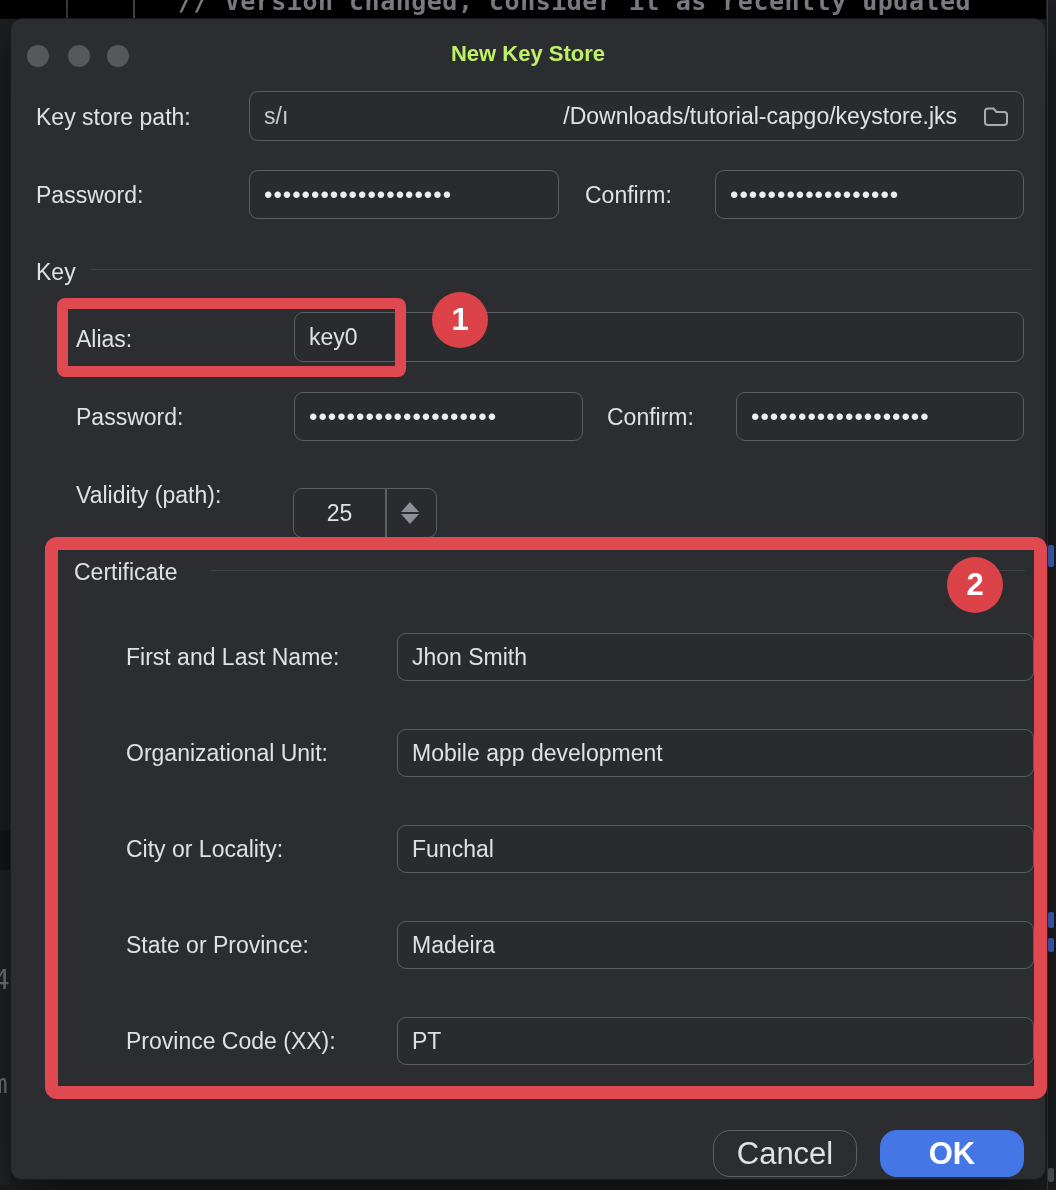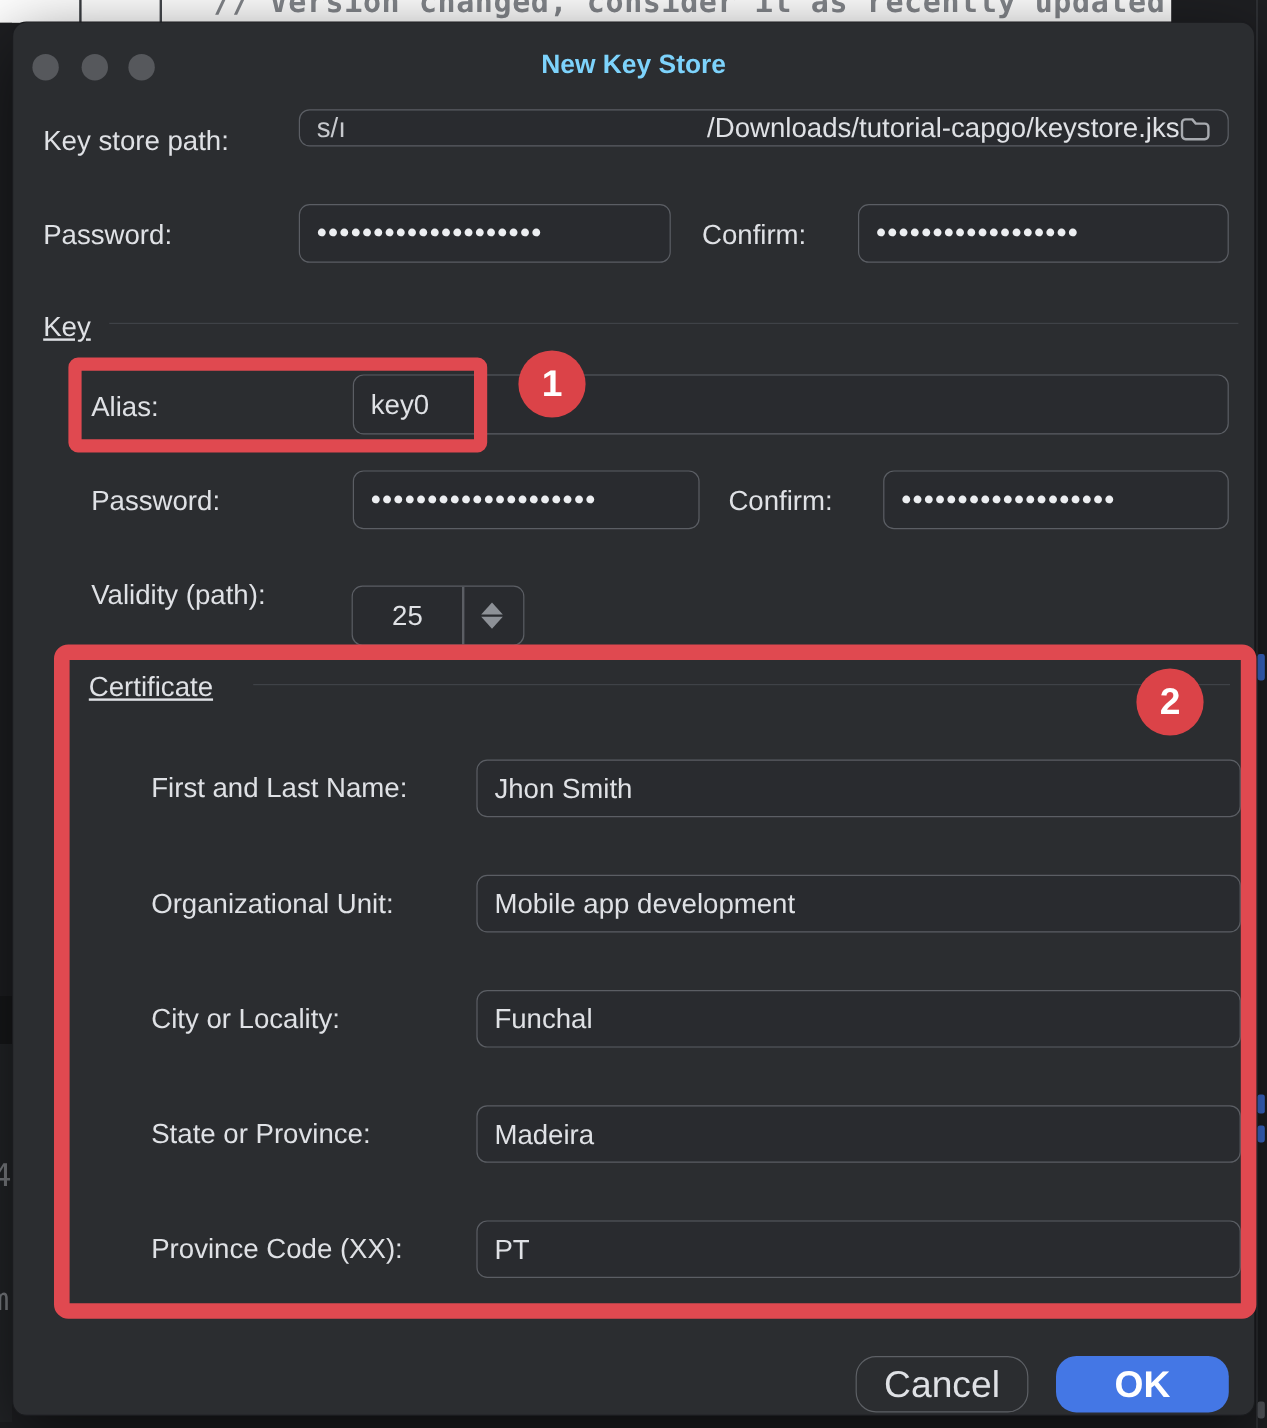--- a/index.html
+++ b/index.html
@@ -5,21 +5,21 @@
   html,body{margin:0;padding:0;}
   body{
     width:1056px;height:1190px;position:relative;overflow:hidden;
     background:#1e1f22;
     font-family:"Liberation Sans", sans-serif;
     -webkit-font-smoothing:antialiased;
   }
   .abs{position:absolute;}
 
   
-  #top-strip{left:0;top:0;width:976px;height:19px;overflow:hidden;background:#ffffff;}
+  #top-strip{left:0;top:0;width:1056px;height:19px;overflow:hidden;background:#000000;}
   #editor-comment{
     left:178px;top:-13px;white-space:nowrap;
     font-family:"DejaVu Sans Mono", monospace;font-weight:bold;font-size:25px;
     color:#83868b;letter-spacing:0.5px;
   }
   .gutter-line{top:0;width:2px;height:19px;background:#45484d;}
   #left-strip{left:0;top:19px;width:10px;height:1171px;background:#1e1f22;overflow:hidden;}
   .left-glyph{font-family:"DejaVu Sans Mono", monospace;font-size:26px;color:#7e8186;}
   #right-strip{left:1046px;top:0;width:10px;height:1190px;background:#1e1f22;overflow:hidden;}
   .stripe-mark{width:6px;left:2px;border-radius:2px;}
@@ -27,32 +27,32 @@
   
   #dialog{
     left:10px;top:18px;width:1036px;height:1162px;
     background:#2b2d30;border:1px solid #1a1b1e;border-radius:12px;
     box-shadow:0 18px 60px rgba(0,0,0,0.6);
     box-sizing:border-box;
   }
   .traffic{width:22px;height:22px;border-radius:50%;background:#56585c;top:26px;}
   #dialog-title{
     left:0;right:0;top:22px;text-align:center;
-    font-size:22px;font-weight:bold;color:#7dd3fc;
+    font-size:22px;font-weight:bold;color:#bef264;
   }
 
   .label{font-size:23px;color:#dfe1e5;line-height:1;}
   .input{
     background:#292b2f;border:1.5px solid #5b5e64;border-radius:9px;
     box-sizing:border-box;color:#dfe1e5;font-size:23px;
     display:flex;align-items:center;padding:0 14px;
   }
   .dots{font-size:24px;letter-spacing:1px;color:#eceef1;white-space:nowrap;overflow:hidden;}
   .hr{height:1px;background:#3f4247;}
-  .section-title{font-size:23px;color:#dfe1e5;text-decoration:underline;}
+  .section-title{font-size:23px;color:#dfe1e5;}
 
   
   #validity-spinner{left:282px;top:469px;width:144px;height:50px;padding:12px;}
   #validity-value{position:absolute;left:0;width:91px;text-align:center;top:0;bottom:0;
     display:flex;align-items:center;justify-content:center;}
   #spinner-divider{position:absolute;left:91px;top:0;bottom:0;width:1.5px;background:#5b5e64;}
   .arrow{position:absolute;left:107px;width:0;height:0;border-left:9px solid transparent;border-right:9px solid transparent;}
   .arrow.up{top:13px;border-bottom:10px solid #8d9197;}
   .arrow.down{bottom:13px;border-top:10px solid #8d9197;}
 
@@ -100,23 +100,23 @@
 </div>
 
 <div class="abs" id="dialog">
 
   <div class="abs traffic" style="left:16px;"></div>
   <div class="abs traffic" style="left:57px;"></div>
   <div class="abs traffic" style="left:96px;"></div>
   <div class="abs" id="dialog-title">New Key Store</div>
 
   <div class="abs label" style="left:25px;top:87px;">Key store path:</div>
-  <div class="abs input" style="left:238px;top:72px;width:775px;height:31px;">
+  <div class="abs input" style="left:238px;top:72px;width:775px;height:50px;">
     <span style="color:#c7c9cd;">s/ı</span>
-    <span style="margin-left:auto;margin-right:0;">/Downloads/tutorial-capgo/keystore.jks</span>
+    <span style="margin-left:auto;margin-right:26px;">/Downloads/tutorial-capgo/keystore.jks</span>
     <span style="display:flex;align-items:center;">
       <svg width="26" height="22" viewBox="0 0 26 22" fill="none" stroke="#a8abb0" stroke-width="2" stroke-linejoin="round">
         <path d="M2 6.5 a3 3 0 0 1 3-3 h5.5 l3 3.5 H21 a3 3 0 0 1 3 3 v7 a3 3 0 0 1 -3 3 H5 a3 3 0 0 1 -3-3 z"></path>
       </svg>
     </span>
   </div>
 
   <div class="abs label" style="left:25px;top:165px;">Password:</div>
   <div class="abs input" style="left:238px;top:151px;width:310px;height:49px;">
     <span class="dots">••••••••••••••••••••</span>

